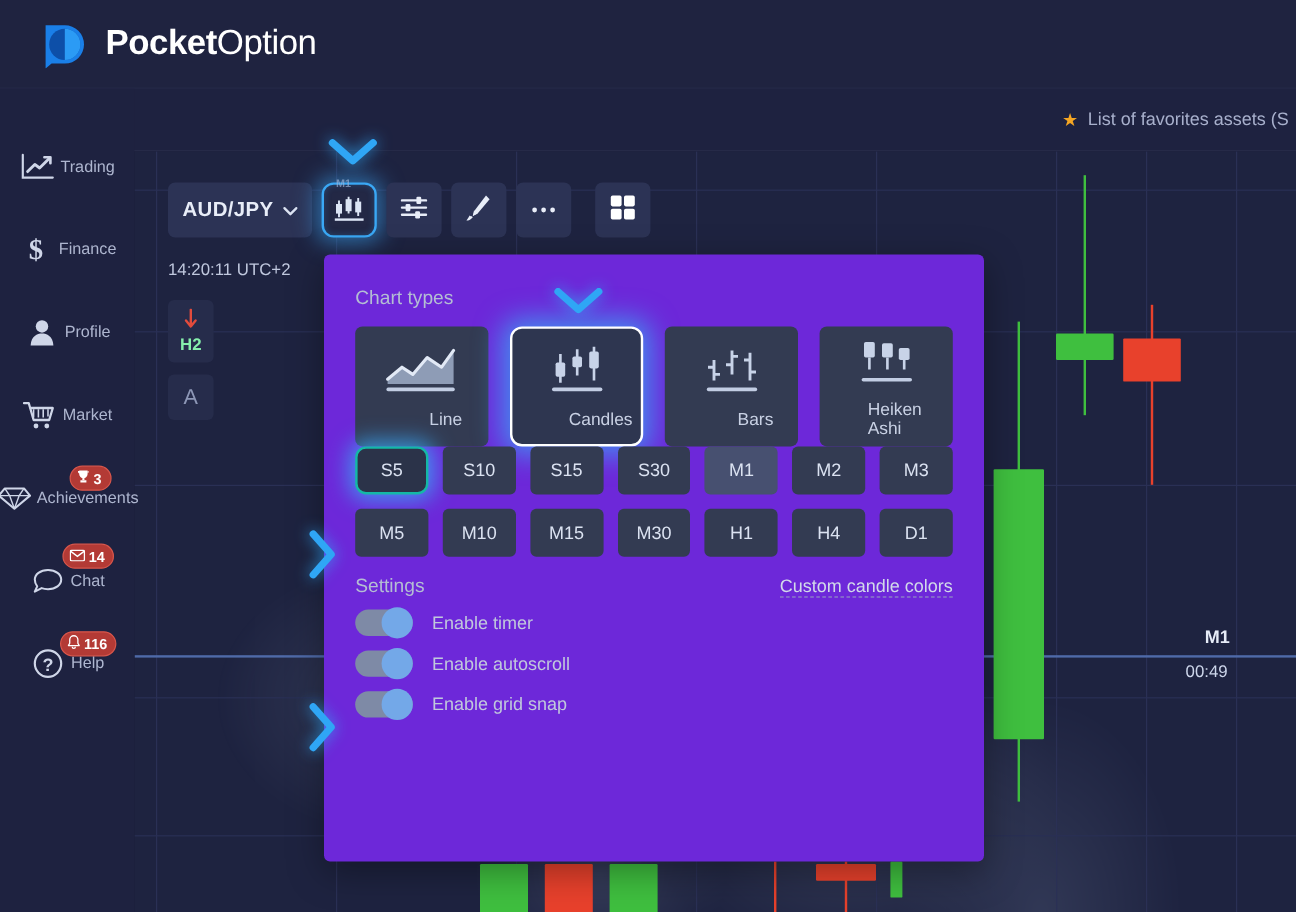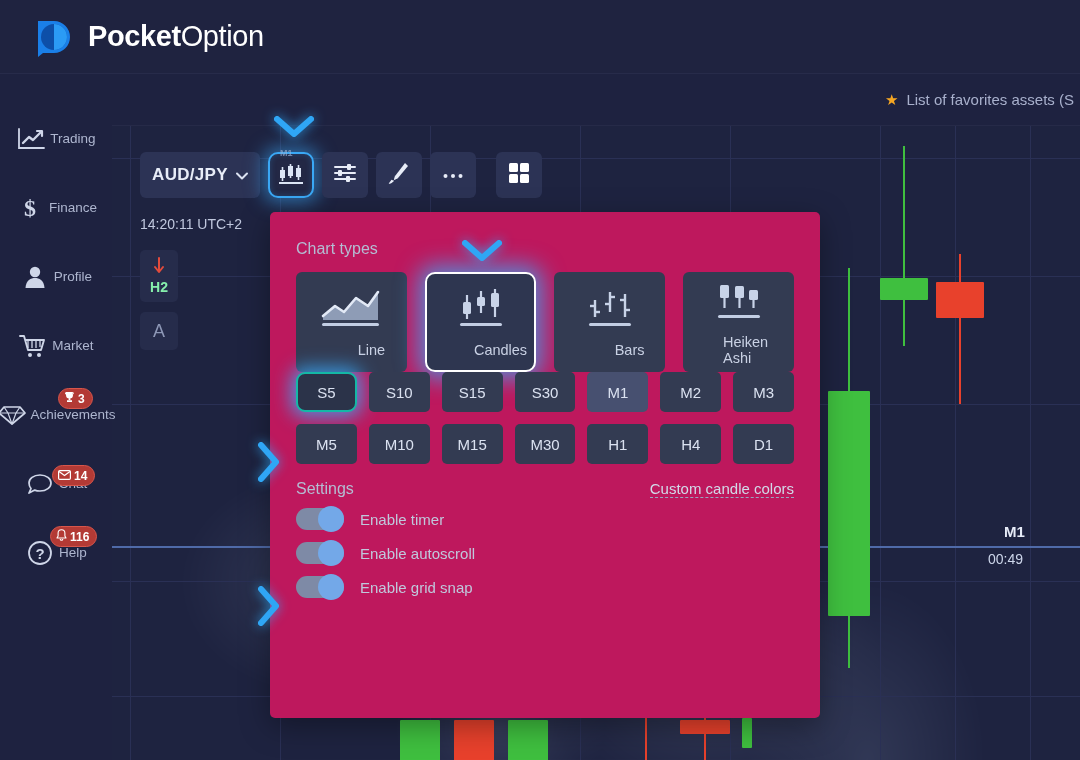--- a/index.html
+++ b/index.html
@@ -58,21 +58,21 @@
   }
   .side-icon { width: 30px; height: 28px; display: flex; align-items: center; justify-content: center; color: #cfd6e8; }
   .side-label { font-size: 13.5px; color: #aeb6cf; }
   .badge {
     position: absolute; border-radius: 11px; height: 21px;
     background: #b33a35; border: 1.5px solid #d8564b;
     display: flex; align-items: center; gap: 3px;
     padding: 0 7px 0 5px; color: #fff; font-size: 12px; font-weight: 600;
   }
   .badge.ach { top: 8px; left: 58px; }
-  .badge.chat { top: 16px; left: 52px; }
+  .badge.chat { top: 4px; left: 52px; }
   .badge.help { top: 8px; left: 50px; }
 
   
   .chart-area {
     position: absolute; left: 112px; top: 126px; width: 968px; height: 634px;
     background: #1e2340;
     overflow: hidden;
   }
   .mountain {
     position: absolute; left: 0; top: 0; width: 100%; height: 100%;
@@ -128,21 +128,21 @@
     width: 38px; border-radius: 5px; background: #262c4b;
     display: flex; flex-direction: column; align-items: center; justify-content: center;
     cursor: pointer;
   }
   .meta-h2 { height: 52px; margin-top: 18px; color: #86efac; font-size: 14px; font-weight: 700; gap: 1px; }
   .meta-a { height: 38px; margin-top: 10px; color: #8d97b6; font-size: 18px; }
 
   
   .panel {
     position: absolute; left: 270px; top: 212px; width: 550px; height: 506px;
-    background: #be185d;
+    background: #6d28d9;
     border-radius: 5px;
     z-index: 10;
     box-shadow: 0 8px 30px rgba(0,0,0,0.35);
     padding: 28px 26px 0 26px;
   }
   .panel-title { color: #b4bdd3; font-size: 16px; margin-bottom: 14px; }
   .chart-types { display: flex; gap: 18px; }
   .ct-item {
     width: 116px; height: 100px; border-radius: 6px; background: #333b52;
     display: flex; flex-direction: column; align-items: center; justify-content: center;

